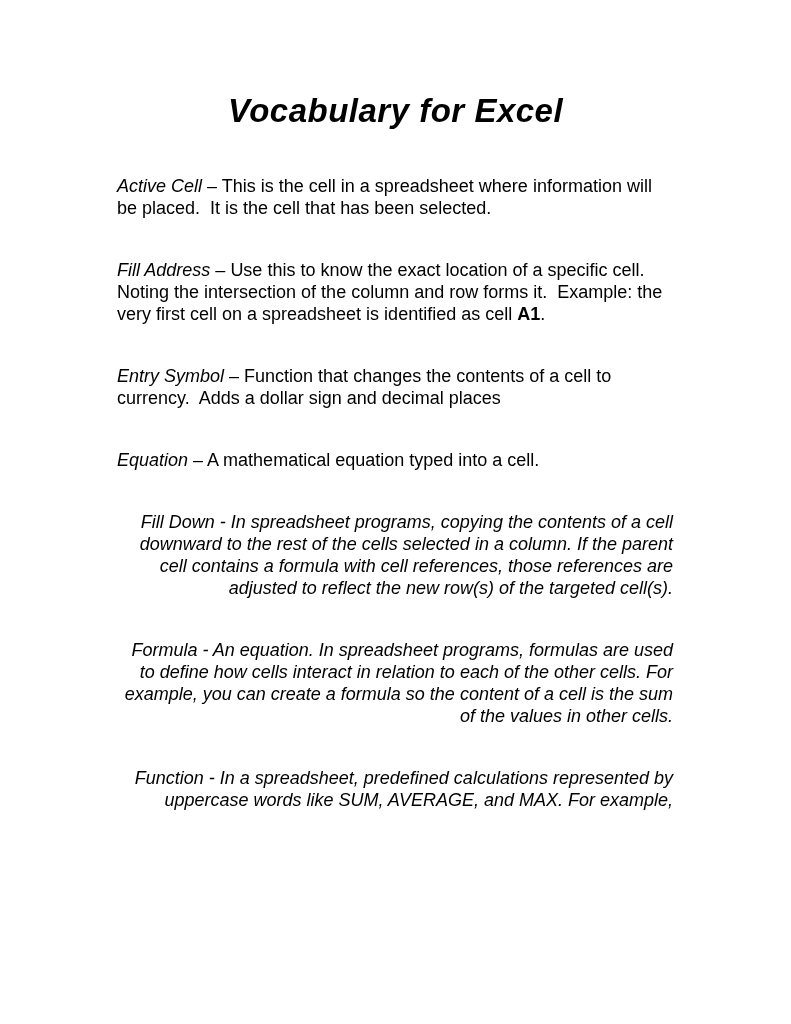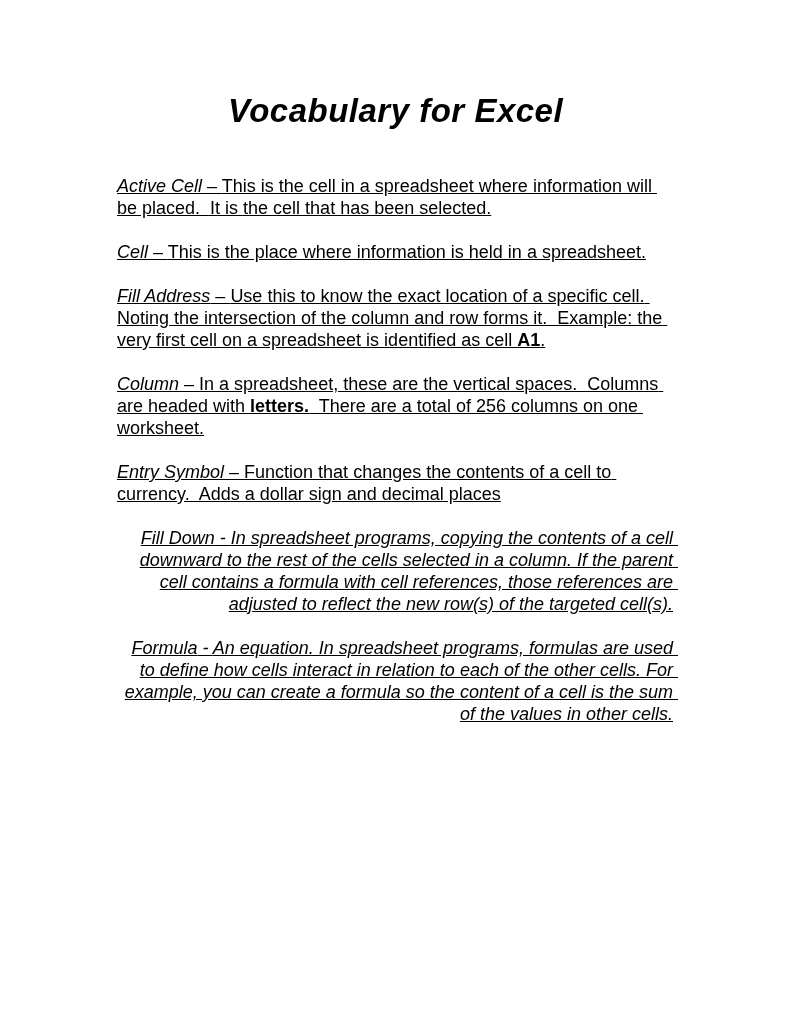--- a/index.html
+++ b/index.html
@@ -27,42 +27,41 @@
     letter-spacing: 0.5px;
   }
   .definitions {
     width: 556px;
     margin-left: 117px;
     margin-top: 45px;
     font-size: 18px;
     line-height: 22px;
   }
   .entry {
-    margin: 22px 0;
+    margin: 40px 0;
     white-space: pre-wrap;
-    text-decoration: underline;
   }
   .entry .term {
     font-style: italic;
   }
   .entry.italic-all {
     font-style: italic;
     text-align: right;
   }
   .entry .bold {
     font-weight: bold;
   }
 </style>
 </head>
 <body>
 
 <div class="page">
   <h1 class="doc-title">Vocabulary for Excel</h1>
   <div class="definitions">
       <p class="entry"><span class="term">Active Cell</span><span> – </span><span>This is the cell in a spreadsheet where information will be placed.  It is the cell that has been selected.</span></p>
-      <p class="entry"><span class="term">Cell</span><span> – </span><span>This is the place where information is held in a spreadsheet.</span></p>
       <p class="entry"><span class="term">Fill Address</span><span> – </span><span>Use this to know the exact location of a specific cell. Noting the intersection of the column and row forms it.  Example: the very first cell on a spreadsheet is identified as cell </span><span class="bold">A1</span><span>.</span></p>
-      <p class="entry"><span class="term">Column</span><span> – </span><span>In a spreadsheet, these are the vertical spaces.  Columns are headed with </span><span class="bold">letters.</span><span>  There are a total of 256 columns on one worksheet.</span></p>
       <p class="entry"><span class="term">Entry Symbol</span><span> – </span><span>Function that changes the contents of a cell to currency.  Adds a dollar sign and decimal places</span></p>
+      <p class="entry"><span class="term">Equation</span><span> – </span><span>A mathematical equation typed into a cell.</span></p>
       <p class="entry italic-all"><span class="term">Fill Down</span><span> - </span><span>In spreadsheet programs, copying the contents of a cell downward to the rest of the cells selected in a column. If the parent cell contains a formula with cell references, those references are adjusted to reflect the new row(s) of the targeted cell(s).</span></p>
       <p class="entry italic-all"><span class="term">Formula</span><span> - </span><span>An equation. In spreadsheet programs, formulas are used to define how cells interact in relation to each of the other cells. For example, you can create a formula so the content of a cell is the sum of the values in other cells.</span></p>
+      <p class="entry italic-all"><span class="term">Function</span><span> - </span><span>In a spreadsheet, predefined calculations represented by uppercase words like SUM, AVERAGE, and MAX. For example,</span></p>
     </div>
 </div>
 
 </body></html>

